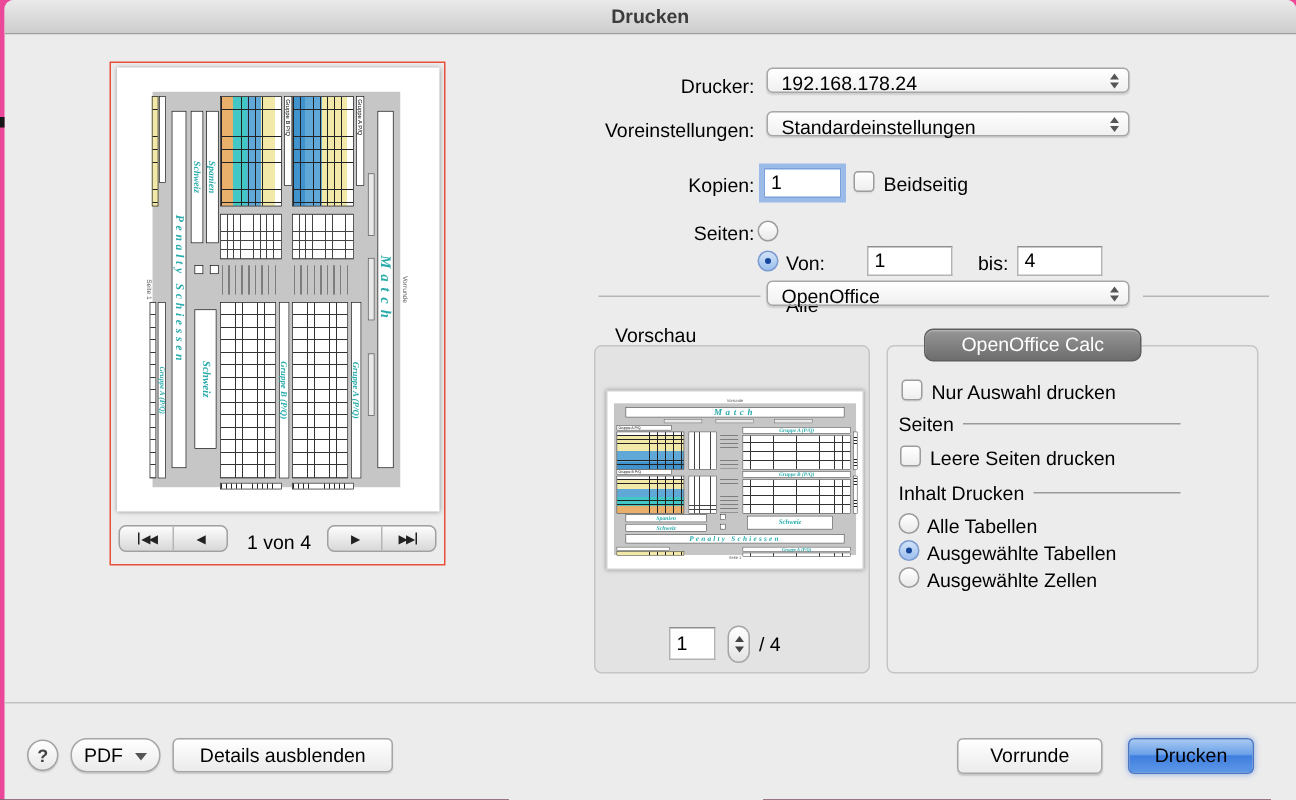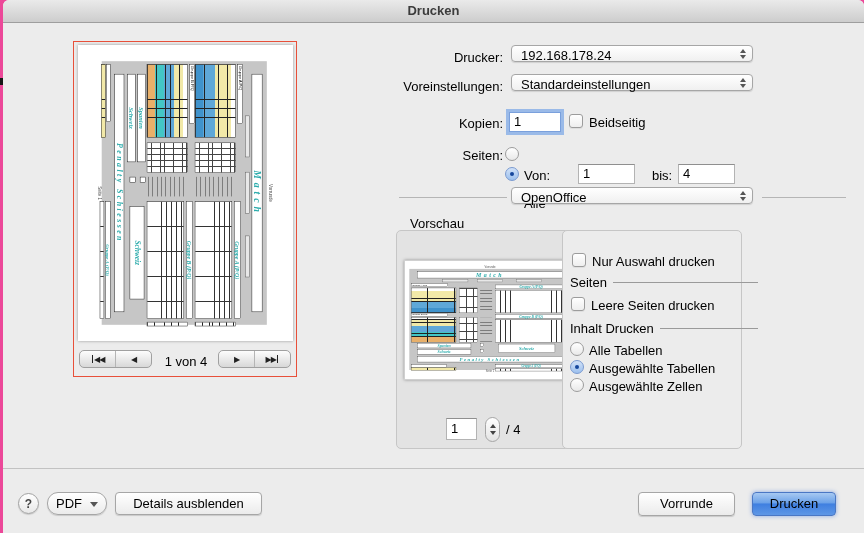--- a/index.html
+++ b/index.html
@@ -48,21 +48,21 @@
   .navstatus{position:absolute;top:312px;left:0;width:224px;text-align:center;font-size:13px;color:#000;}
   
   .vbox{position:absolute;left:396px;top:230px;width:184px;height:219px;background:#e3e3e3;
         border:1px solid #c6c6c6;border-radius:5px;box-sizing:border-box;}
   .sheet.mini{left:7px;top:29px;width:170px;height:118px;border:1px solid #d0d0d0;}
   .stepper{position:absolute;width:15px;height:25px;border:1px solid #a6a6a6;border-radius:8px;
            background:linear-gradient(#fff,#e3e3e3);display:flex;flex-direction:column;align-items:center;justify-content:center;gap:3px;box-sizing:border-box;}
   .stepper .up{width:0;height:0;border-left:3px solid transparent;border-right:3px solid transparent;border-bottom:4px solid #444;}
   .stepper .dn{width:0;height:0;border-left:3px solid transparent;border-right:3px solid transparent;border-top:4px solid #444;}
   
-  .cpanel{position:absolute;left:562px;top:230px;width:180px;height:219px;border:1px solid #c6c6c6;border-radius:5px;background:#ececec;box-sizing:border-box;}
+  .cpanel{position:absolute;left:591px;top:230px;width:248px;height:219px;border:1px solid #c6c6c6;border-radius:5px;background:#ececec;box-sizing:border-box;}
   .ctab{position:absolute;left:616px;top:219px;width:145px;height:22px;border:1px solid #5e5e5e;border-radius:6px;
         background:linear-gradient(#979797,#6d6d6d);color:#fff;font-size:13px;text-align:center;line-height:20px;box-sizing:border-box;
         box-shadow:inset 0 1px 0 rgba(255,255,255,.25);}
   .sectionhead{position:absolute;display:flex;align-items:center;gap:6px;font-size:13px;color:#000;}
   .sectionhead::after{content:"";flex:1;border-top:1px solid #9a9a9a;}
   
   .helpbtn{position:absolute;left:18px;top:493px;width:21px;height:21px;border-radius:50%;
            border:1px solid #a2a2a2;background:linear-gradient(#fff,#e8e8e8);box-shadow:0 1px 1px rgba(0,0,0,.15);
            font-size:12px;font-weight:bold;color:#444;text-align:center;line-height:20px;box-sizing:border-box;}
   .btn{position:absolute;height:23px;border:1px solid #a6a6a6;border-radius:4px;
@@ -279,20 +279,21 @@
     <div class="sectionhead" style="left:7px;top:90px;width:188px;">
       <span>Inhalt Drucken</span>
     </div>
     <div class="radio" style="left:7px;top:111px;"></div>
     <div class="lbl" style="left:26px;top:112px;">Alle Tabellen</div>
     <div class="radio sel" style="left:7px;top:129px;"></div>
     <div class="lbl" style="left:26px;top:130px;">Ausgewählte Tabellen</div>
     <div class="radio" style="left:7px;top:147px;"></div>
     <div class="lbl" style="left:26px;top:148px;">Ausgewählte Zellen</div>
   </div>
+  <div class="ctab">OpenOffice Calc</div>
 
   <div class="hline" style="left:3px;top:468px;right:0;width:861px;background:#c2c2c2;"></div>
   <div class="helpbtn">?</div>
   <div class="btn" style="left:47px;top:492px;width:60px;border-radius:11px;">
     <span>PDF</span><span class="pdfarrow"></span>
   </div>
   <div class="btn" style="left:115px;top:492px;width:147px;">Details ausblenden</div>
   <div class="btn" style="left:638px;top:492px;width:97px;height:24px;line-height:22px;">Vorrunde</div>
   <div class="btn default" style="left:752px;top:492px;width:84px;height:24px;line-height:22px;">Drucken</div>
 </div>

